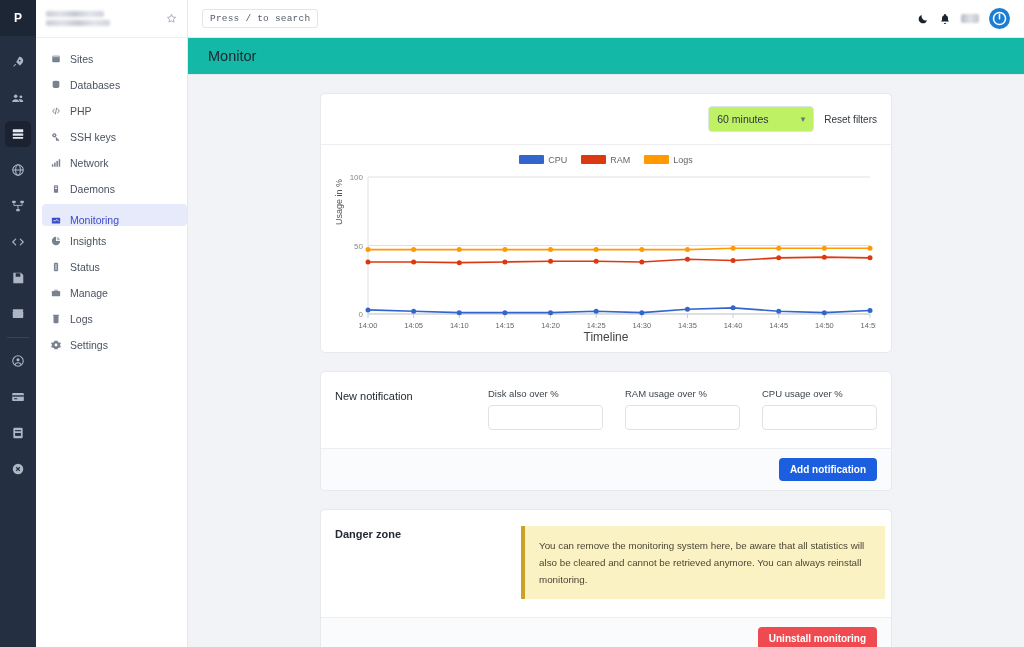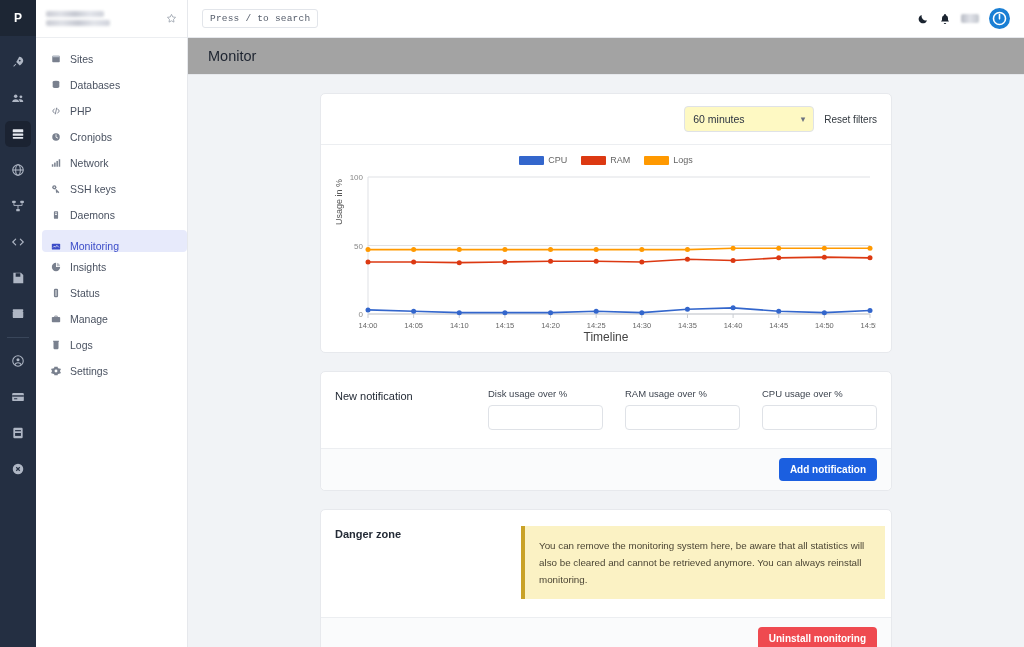--- a/index.html
+++ b/index.html
@@ -74,44 +74,44 @@
   .topbar-right { margin-left: auto; display: flex; align-items: center; gap: 10px; }
   .tb-icon { color: #1b2430; display: flex; align-items: center; }
   .tb-icon svg { width: 12px; height: 12px; display:block; }
   .tb-blur { width: 18px; height: 9px; border-radius: 2px;
     background: linear-gradient(90deg,#b9bdc6,#e0e2e8,#c2c6ce); filter: blur(1.3px); }
   .avatar { width: 21px; height: 21px; border-radius: 50%; background: #1a7fd4;
     display:flex; align-items:center; justify-content:center; color:#fff; }
   .avatar svg { width: 17px; height: 17px; display:block; }
 
   .page-head {
-    height: 37px; background: #a3a3a3; border-bottom: 1px solid #e6e8ec;
+    height: 37px; background: #14b8a6; border-bottom: 1px solid #e6e8ec;
     display: flex; align-items: center; padding: 0 20px;
   }
   .page-title { font-size: 14.5px; color: #1d2430; font-weight: 400; }
 
   .content { flex: 1; overflow: hidden; padding: 18px 0 0 0; }
   .card {
     width: 572px; margin: 0 auto 18px auto; background: #fff;
     border: 1px solid #e7e9ed; border-radius: 5px;
   }
 
   
   .chart-toolbar { display: flex; justify-content: flex-end; align-items: center; gap: 10px; padding: 12px 14px; }
   .select-box {
-    width: 130px; height: 26px; border: 1px solid #dfe2e7; border-radius: 4px;
-    background: #fef9c3; display: flex; align-items: center; padding: 0 8px;
+    width: 106px; height: 26px; border: 1px solid #dfe2e7; border-radius: 4px;
+    background: #bef264; display: flex; align-items: center; padding: 0 8px;
     font-size: 10.5px; color: #2b3340;
   }
   .select-box .caret { margin-left: auto; color: #6b7280; font-size: 9px; }
   .link-btn { font-size: 10px; color: #32383f; }
 
   .chart-wrap { border-top: 1px solid #eceef1; padding: 8px 0 10px 0; position: relative; height: 208px; }
   .legend { display: flex; justify-content: center; gap: 14px; align-items: center; height: 14px; }
-  .legend-item { display: flex; align-items: flex-end; gap: 4px; }
+  .legend-item { display: flex; align-items: flex-start; gap: 4px; }
   .swatch { width: 25px; height: 9px; border-radius: 1px; }
   .legend-label { font-size: 9px; color: #666; }
   .plot { position: relative; margin: 0 auto; width: 540px; height: 175px; }
   .ylabel {
     position: absolute; left: -2px; top: 58px; font-size: 9px; color: #555;
     transform: rotate(-90deg); transform-origin: left top; white-space: nowrap;
   }
   .xlabel { position: absolute; left: 0; right: 0; bottom: -2px; text-align: center; font-size: 12px; color: #444; }
   svg.chart { position: absolute; left: 0; top: 0; }
 
@@ -275,46 +275,37 @@
         <span class="nicon">
             <svg viewBox="0 0 24 24" fill="none" stroke="currentColor" stroke-width="2.2" stroke-linecap="round">
               <path d="M8 7l-4 5 4 5M16 7l4 5-4 5M13.5 5l-3 14"></path>
             </svg>
           </span>
         <span>PHP</span>
       </div>
       <div class="nav-item">
         <span class="nicon">
             <svg viewBox="0 0 24 24" fill="currentColor">
-              <circle cx="12" cy="12" r="9"></circle>
-              <path d="M12 6.5v6l4 2" stroke="#fff" stroke-width="2" fill="none" stroke-linecap="round"></path>
-            </svg>
-          </span>
-        <span>Cronjobs</span>
+              <circle cx="8" cy="8" r="5"></circle>
+              <circle cx="8" cy="8" r="1.8" fill="#fff"></circle>
+              <path d="M11 11l9 9-2 2-2-2-2 2-2-2"></path>
+            </svg>
+          </span>
+        <span>SSH keys</span>
       </div>
       <div class="nav-item">
         <span class="nicon">
             <svg viewBox="0 0 24 24" fill="currentColor">
               <rect x="2" y="15" width="3.6" height="6"></rect>
               <rect x="7.5" y="11" width="3.6" height="10"></rect>
               <rect x="13" y="7" width="3.6" height="14"></rect>
               <rect x="18.5" y="3" width="3.6" height="18"></rect>
             </svg>
           </span>
         <span>Network</span>
-      </div>
-      <div class="nav-item">
-        <span class="nicon">
-            <svg viewBox="0 0 24 24" fill="currentColor">
-              <circle cx="8" cy="8" r="5"></circle>
-              <circle cx="8" cy="8" r="1.8" fill="#fff"></circle>
-              <path d="M11 11l9 9-2 2-2-2-2 2-2-2"></path>
-            </svg>
-          </span>
-        <span>SSH keys</span>
       </div>
       <div class="nav-item">
         <span class="nicon">
             <svg viewBox="0 0 24 24" fill="currentColor">
               <rect x="7" y="3" width="10" height="18" rx="2"></rect>
               <rect x="9.5" y="6" width="5" height="2" fill="#fff"></rect>
               <rect x="9.5" y="10" width="5" height="2" fill="#fff"></rect>
             </svg>
           </span>
         <span>Daemons</span>
@@ -511,21 +502,21 @@
             <div class="xlabel">Timeline</div>
           </div>
         </div>
       </div>
 
       <div class="card">
         <div class="notif-body">
           <div class="notif-label">New notification</div>
           <div class="fields">
             <div class="field">
-              <label class="field-label">Disk usage over %</label>
+              <label class="field-label">Disk also over %</label>
               <input class="text-input" type="text" placeholder="" style="">
             </div>
             <div class="field">
               <label class="field-label">RAM usage over %</label>
               <input class="text-input" type="text" placeholder="" style="">
             </div>
             <div class="field">
               <label class="field-label">CPU usage over %</label>
               <input class="text-input" type="text" placeholder="" style="">
             </div>

